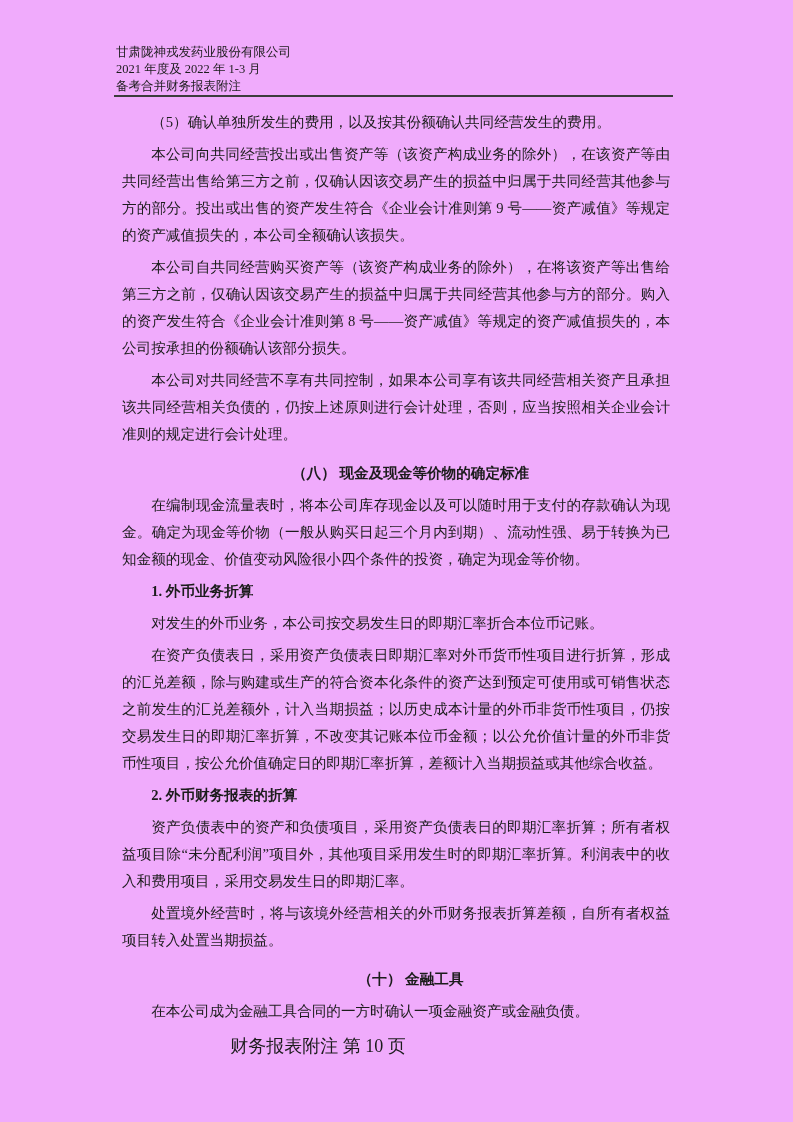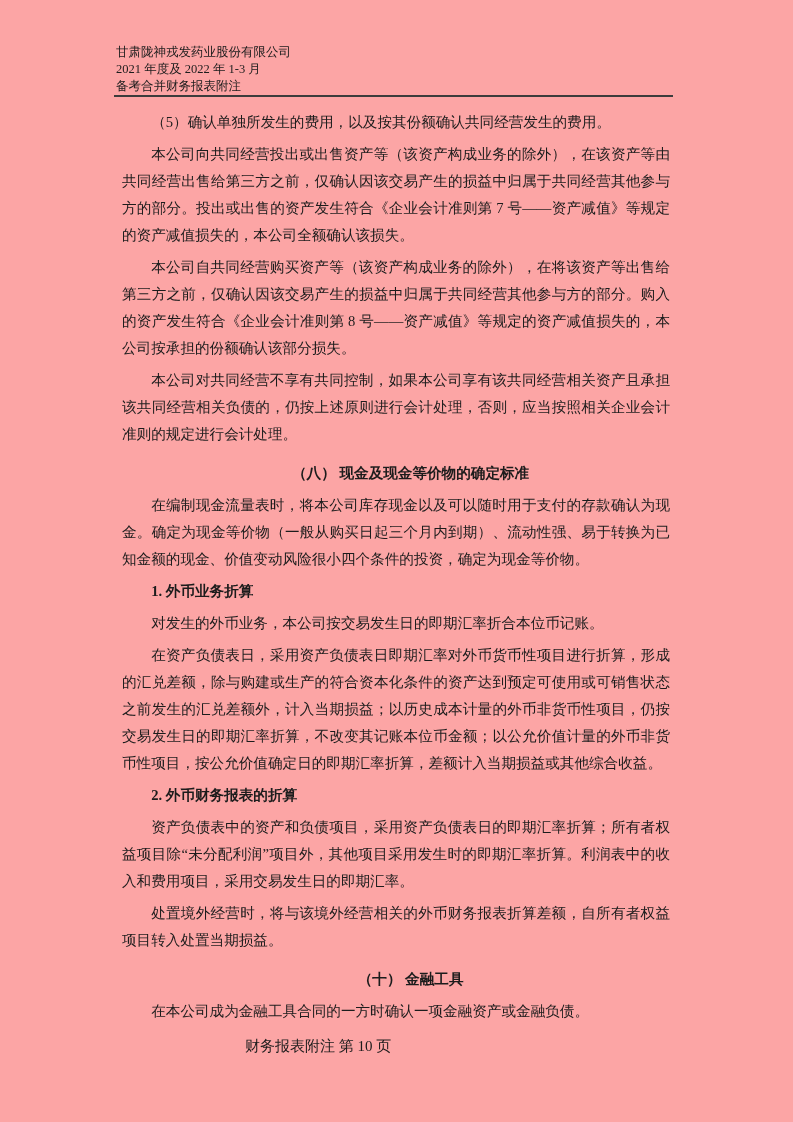--- a/index.html
+++ b/index.html
@@ -6,21 +6,21 @@
   html, body { background: #ffffff; }
   body {
     width: 793px; height: 1122px;
     font-family: "Liberation Serif", "DejaVu Serif", serif;
     color: #1c1c1c;
     position: relative;
     overflow: hidden;
   }
   .page {
     position: absolute; inset: 0;
-    background: #fca5a5;
+    background: #f0abfc;
     padding-left: 35px;
   }
   .doc-header {
     position: absolute;
     top: 44px; left: 116px; width: 559px;
     font-size: 12.5px;
     line-height: 17px;
     color: #1c1c1c;
   }
   .header-divider {
@@ -50,41 +50,41 @@
     text-align: center;
   }
   .sub-heading {
     font-weight: bold;
     text-align: left;
   }
   .doc-footer {
     position: absolute;
     top: 1038px; left: 0; width: 636px;
     text-align: center;
-    font-size: 15px;
+    font-size: 18px;
     line-height: 17px;
     color: #1c1c1c;
   }
 </style>
 </head>
 <body>
 
 <div class="page">
 
   <header class="doc-header">
     <div>甘肃陇神戎发药业股份有限公司</div>
     <div>2021 年度及 2022 年 1-3 月</div>
     <div>备考合并财务报表附注</div>
   </header>
 
   <div class="header-divider"></div>
 
   <main class="doc-body">
     <p class="para">（5）确认单独所发生的费用，以及按其份额确认共同经营发生的费用。</p>
-    <p class="para">本公司向共同经营投出或出售资产等（该资产构成业务的除外），在该资产等由共同经营出售给第三方之前，仅确认因该交易产生的损益中归属于共同经营其他参与方的部分。投出或出售的资产发生符合《企业会计准则第 7 号——资产减值》等规定的资产减值损失的，本公司全额确认该损失。</p>
+    <p class="para">本公司向共同经营投出或出售资产等（该资产构成业务的除外），在该资产等由共同经营出售给第三方之前，仅确认因该交易产生的损益中归属于共同经营其他参与方的部分。投出或出售的资产发生符合《企业会计准则第 9 号——资产减值》等规定的资产减值损失的，本公司全额确认该损失。</p>
     <p class="para">本公司自共同经营购买资产等（该资产构成业务的除外），在将该资产等出售给第三方之前，仅确认因该交易产生的损益中归属于共同经营其他参与方的部分。购入的资产发生符合《企业会计准则第 8 号——资产减值》等规定的资产减值损失的，本公司按承担的份额确认该部分损失。</p>
     <p class="para">本公司对共同经营不享有共同控制，如果本公司享有该共同经营相关资产且承担该共同经营相关负债的，仍按上述原则进行会计处理，否则，应当按照相关企业会计准则的规定进行会计处理。</p>
     <h2 class="section-heading">（八） 现金及现金等价物的确定标准</h2>
     <p class="para">在编制现金流量表时，将本公司库存现金以及可以随时用于支付的存款确认为现金。确定为现金等价物（一般从购买日起三个月内到期）、流动性强、易于转换为已知金额的现金、价值变动风险很小四个条件的投资，确定为现金等价物。</p>
     <h3 class="sub-heading">1. 外币业务折算</h3>
     <p class="para">对发生的外币业务，本公司按交易发生日的即期汇率折合本位币记账。</p>
     <p class="para">在资产负债表日，采用资产负债表日即期汇率对外币货币性项目进行折算，形成的汇兑差额，除与购建或生产的符合资本化条件的资产达到预定可使用或可销售状态之前发生的汇兑差额外，计入当期损益；以历史成本计量的外币非货币性项目，仍按交易发生日的即期汇率折算，不改变其记账本位币金额；以公允价值计量的外币非货币性项目，按公允价值确定日的即期汇率折算，差额计入当期损益或其他综合收益。</p>
     <h3 class="sub-heading">2. 外币财务报表的折算</h3>
     <p class="para">资产负债表中的资产和负债项目，采用资产负债表日的即期汇率折算；所有者权益项目除“未分配利润”项目外，其他项目采用发生时的即期汇率折算。利润表中的收入和费用项目，采用交易发生日的即期汇率。</p>
     <p class="para">处置境外经营时，将与该境外经营相关的外币财务报表折算差额，自所有者权益项目转入处置当期损益。</p>

